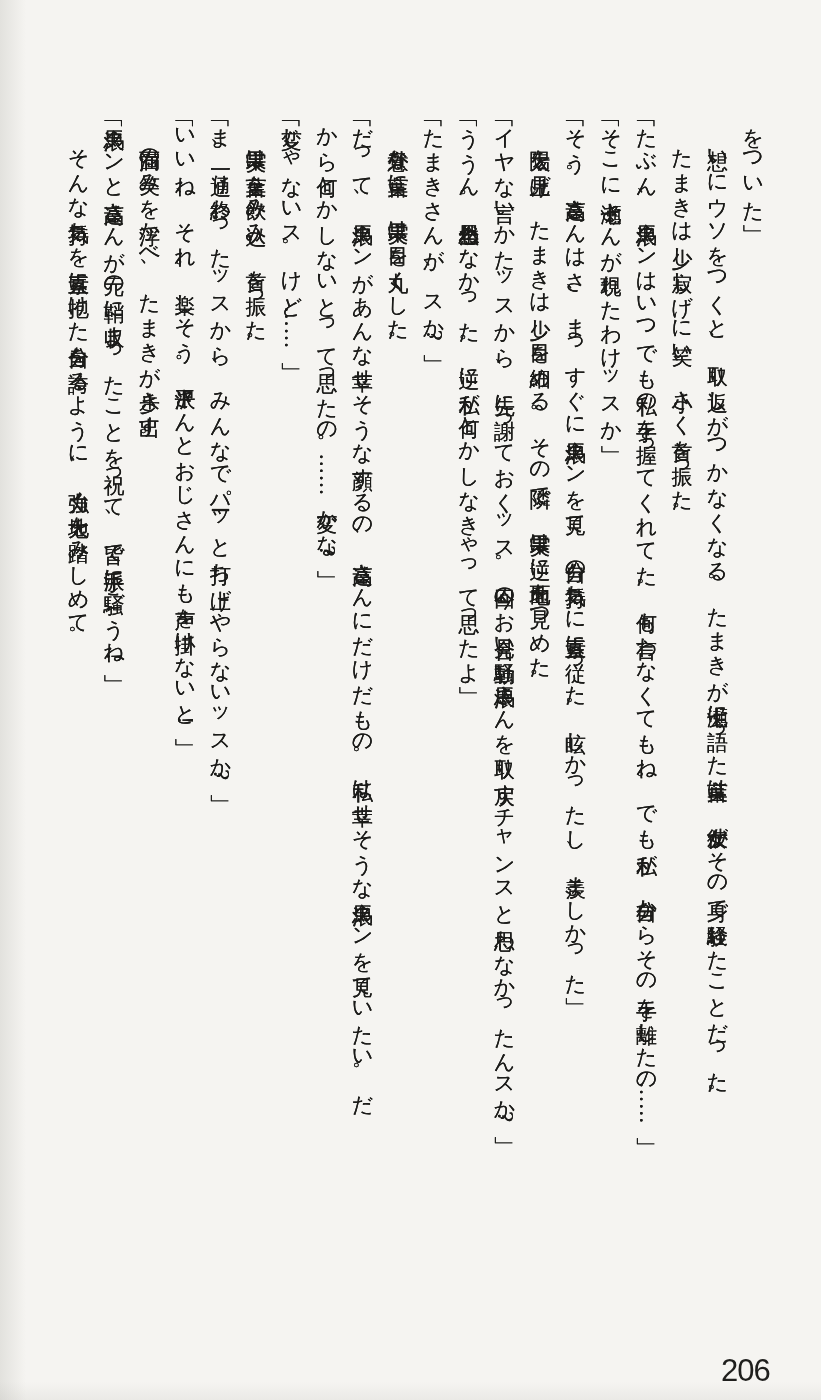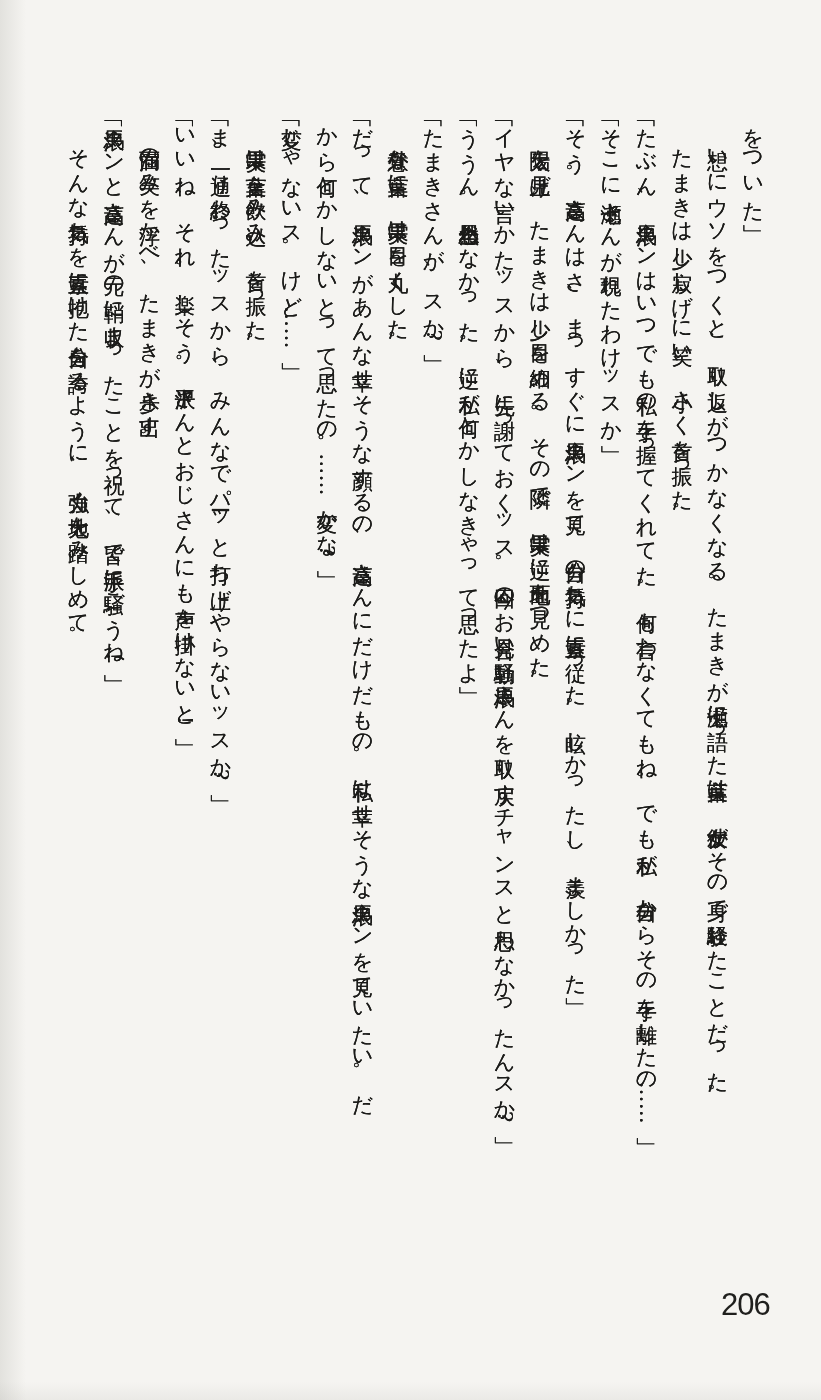--- a/index.html
+++ b/index.html
@@ -49,21 +49,21 @@
     letter-spacing: 0.4px;    
     white-space: nowrap;
     text-shadow: 0 0 0.5px currentColor; 
   }
   .tcol.indent {
     text-indent: 1em;
   }
   .page-number {
     position: absolute;
     left: 721px;
-    top: 1287px;
+    top: 1353px;
     font-family: "Liberation Sans", sans-serif;
     font-size: 31px;
     letter-spacing: -1px;
     color: #1f1f1d;
   }
 </style>
 </head>
 <body>
 
 <div class="paper">

